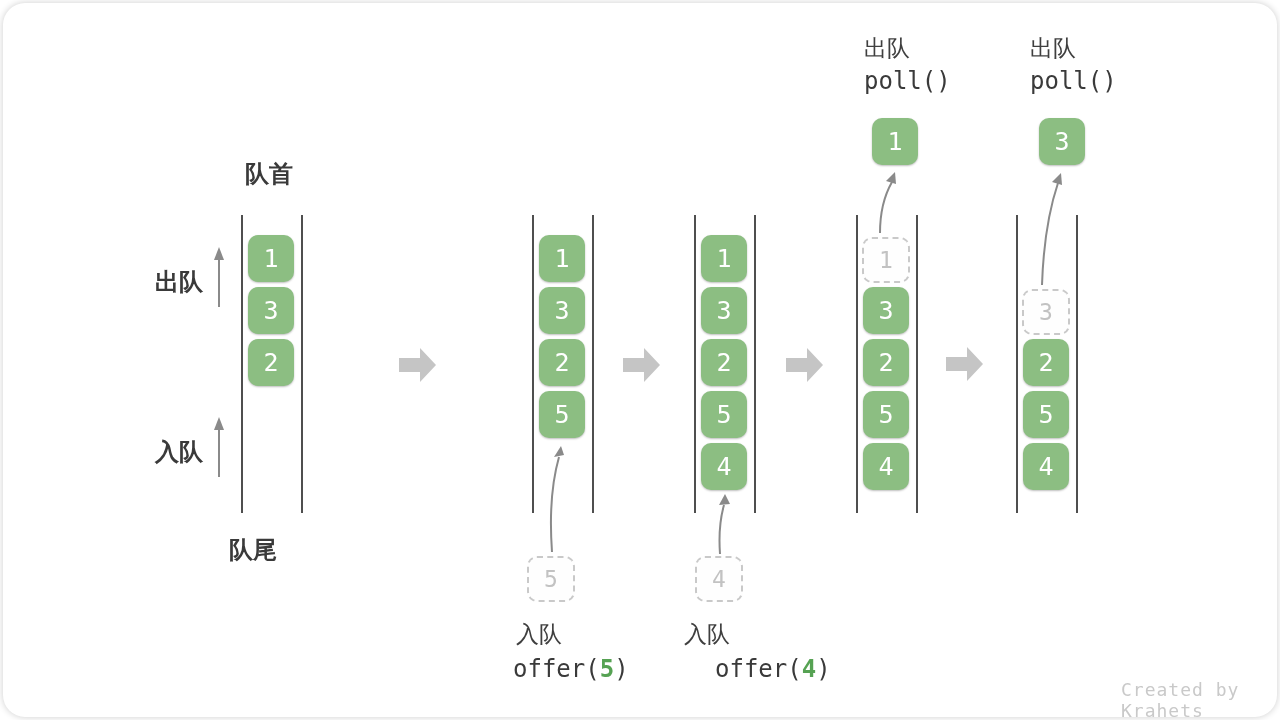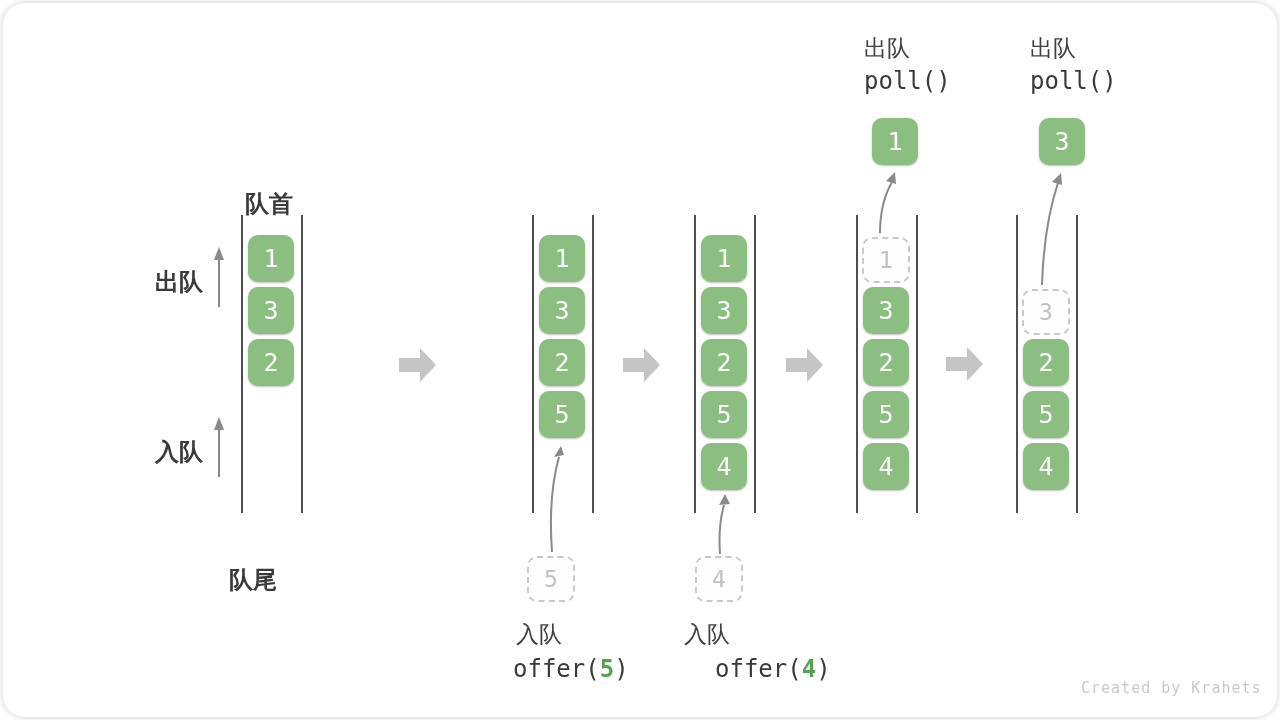--- a/index.html
+++ b/index.html
@@ -12,34 +12,34 @@
   .badge{left:170px;top:46px;height:54px;background:#e4e4e4;border-radius:9px;
          display:flex;align-items:center;padding:0 22px;gap:10px;}
   .badge-zh{font-size:27px;font-weight:700;color:#3a3a3a;}
   .badge-en{font-size:26px;font-weight:400;color:#3a3a3a;font-family:"DejaVu Sans Mono",monospace;}
 
   
   .zh-bold{font-size:24px;font-weight:700;color:#3a3a3a;white-space:nowrap;}
   .op-label{font-size:23px;font-weight:400;color:#3f3f3f;white-space:nowrap;}
   .code{font-size:24px;font-weight:400;color:#3a3a3a;font-family:"DejaVu Sans Mono",monospace;white-space:nowrap;}
   .code .arg{color:#56a253;font-weight:700;}
-  .centerx{transform:translateX(-50%);margin-top:30px;}
+  .centerx{transform:translateX(-50%);}
 
   
   .wall{width:1.5px;background:#4f4f4f;height:298px;top:212px;}
 
   
   .cell{width:46px;height:47px;border-radius:10px;background:#8cbe82;color:#ffffff;
         display:flex;align-items:center;justify-content:center;
         font-family:"DejaVu Sans Mono",monospace;font-size:25px;font-weight:400;
         box-shadow:0 1px 2px rgba(0,0,0,0.25);}
   .cell.dashed{background:#fefefe;border:2px dashed #c9c9c9;color:#c2c2c2;
                width:44px;height:42px;box-shadow:none;font-size:23px;}
 
-  .watermark{font-family:"DejaVu Sans Mono",monospace;font-size:15px;color:#c9c9c9;letter-spacing:1px;}
+  .watermark{font-family:"DejaVu Sans Mono",monospace;font-size:18px;color:#c9c9c9;letter-spacing:1px;margin-left:40px;}
 
   .thin-arrow{stroke:#8a8a8a;stroke-width:2;fill:none;}
   .thin-head{fill:#8a8a8a;stroke:none;}
   .block-arrow{fill:#c5c5c5;}
 </style>
 </head>
 <body>
 
 <div class="stage">
   <div class="card">

